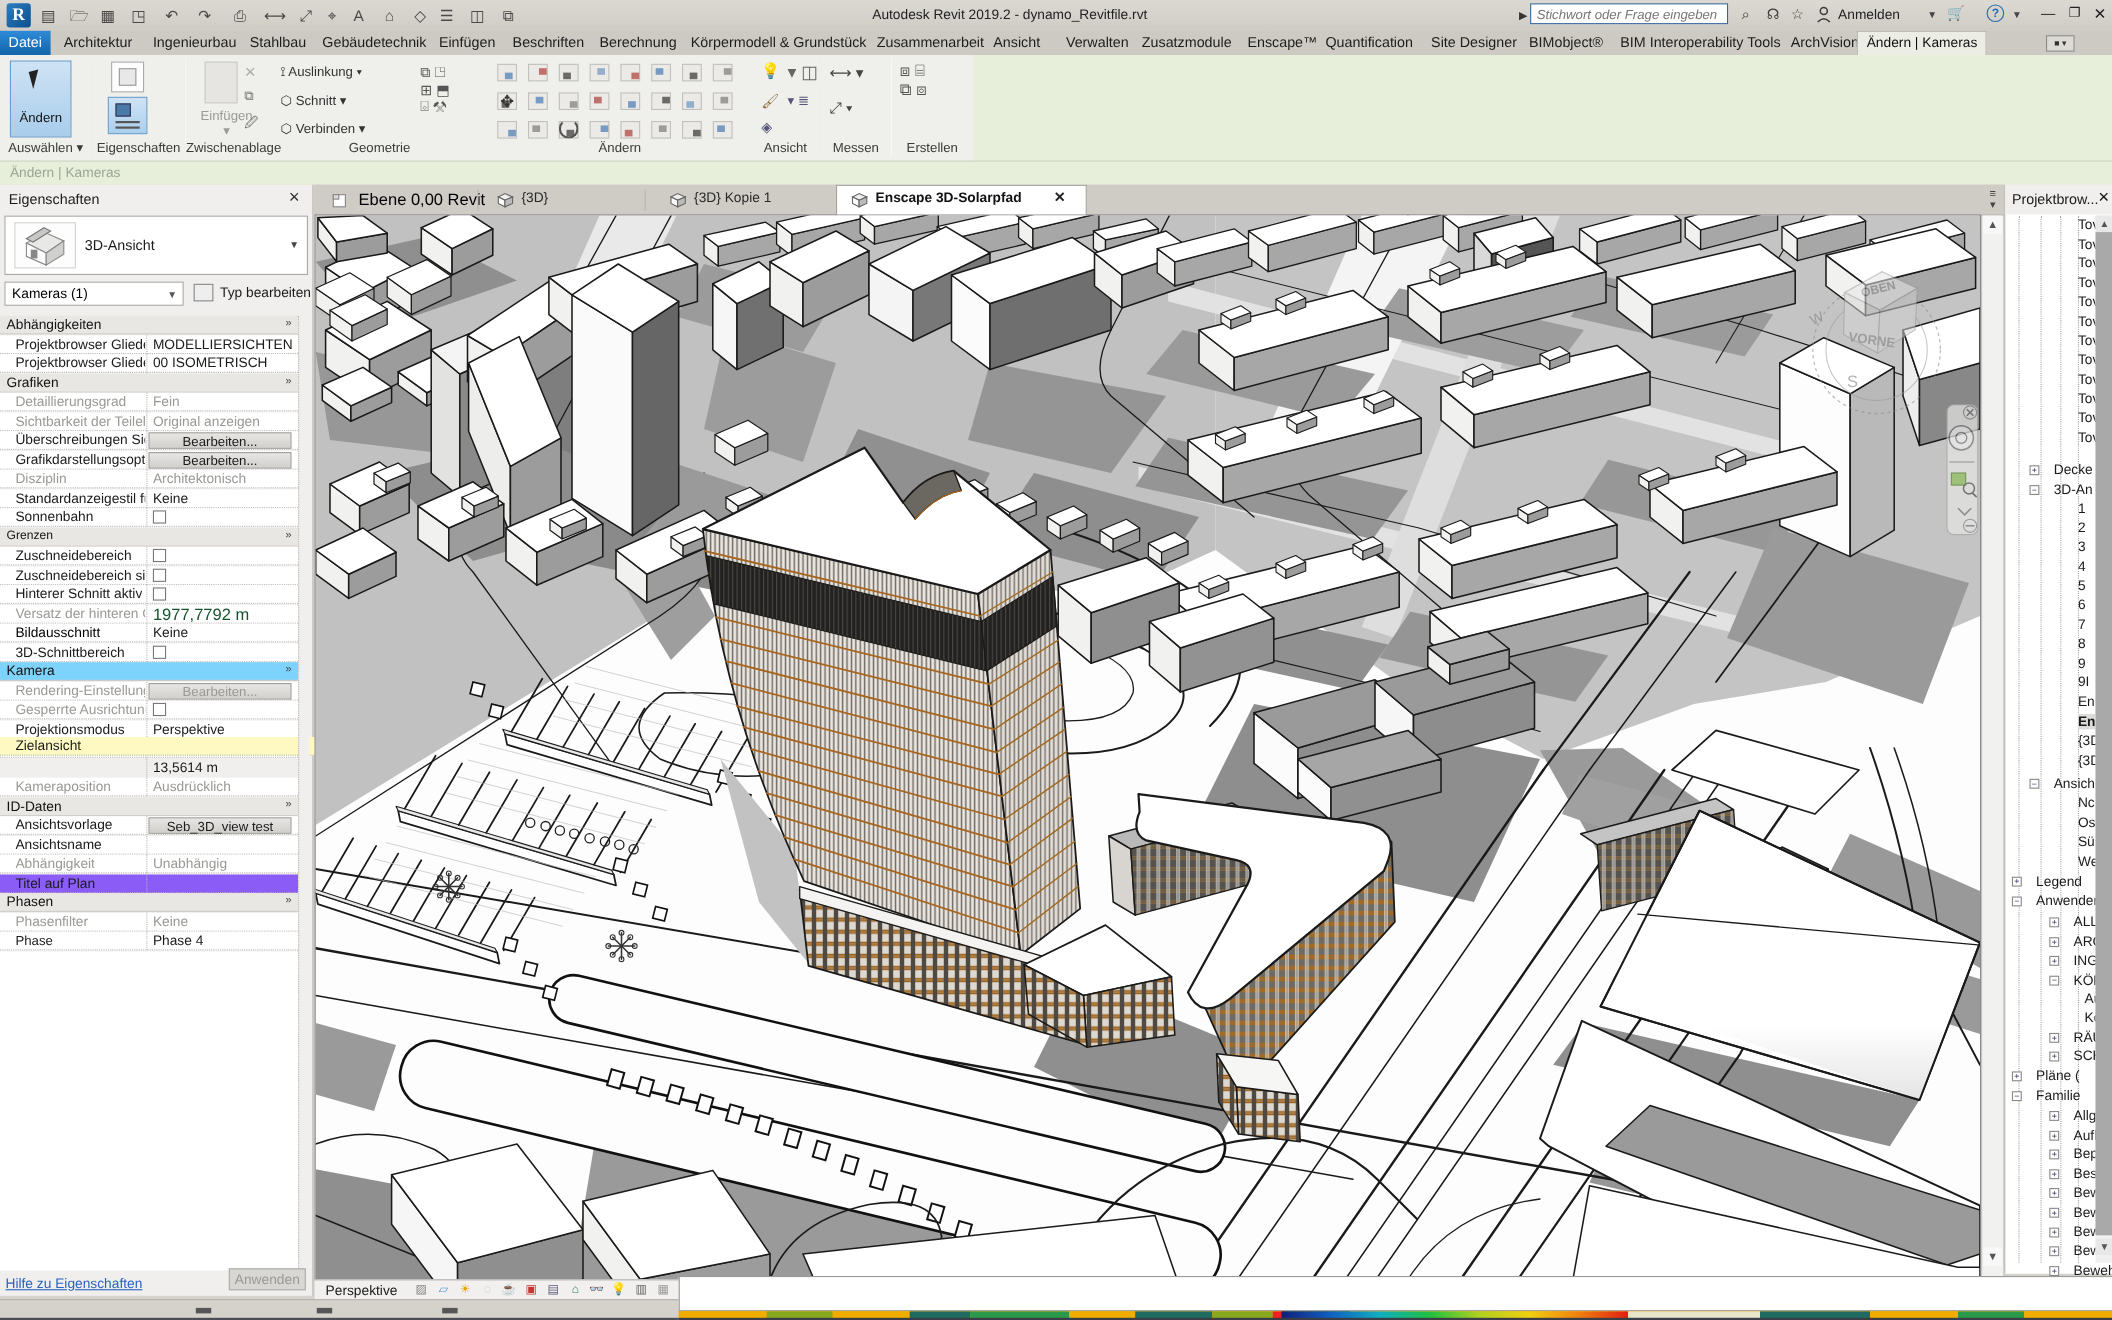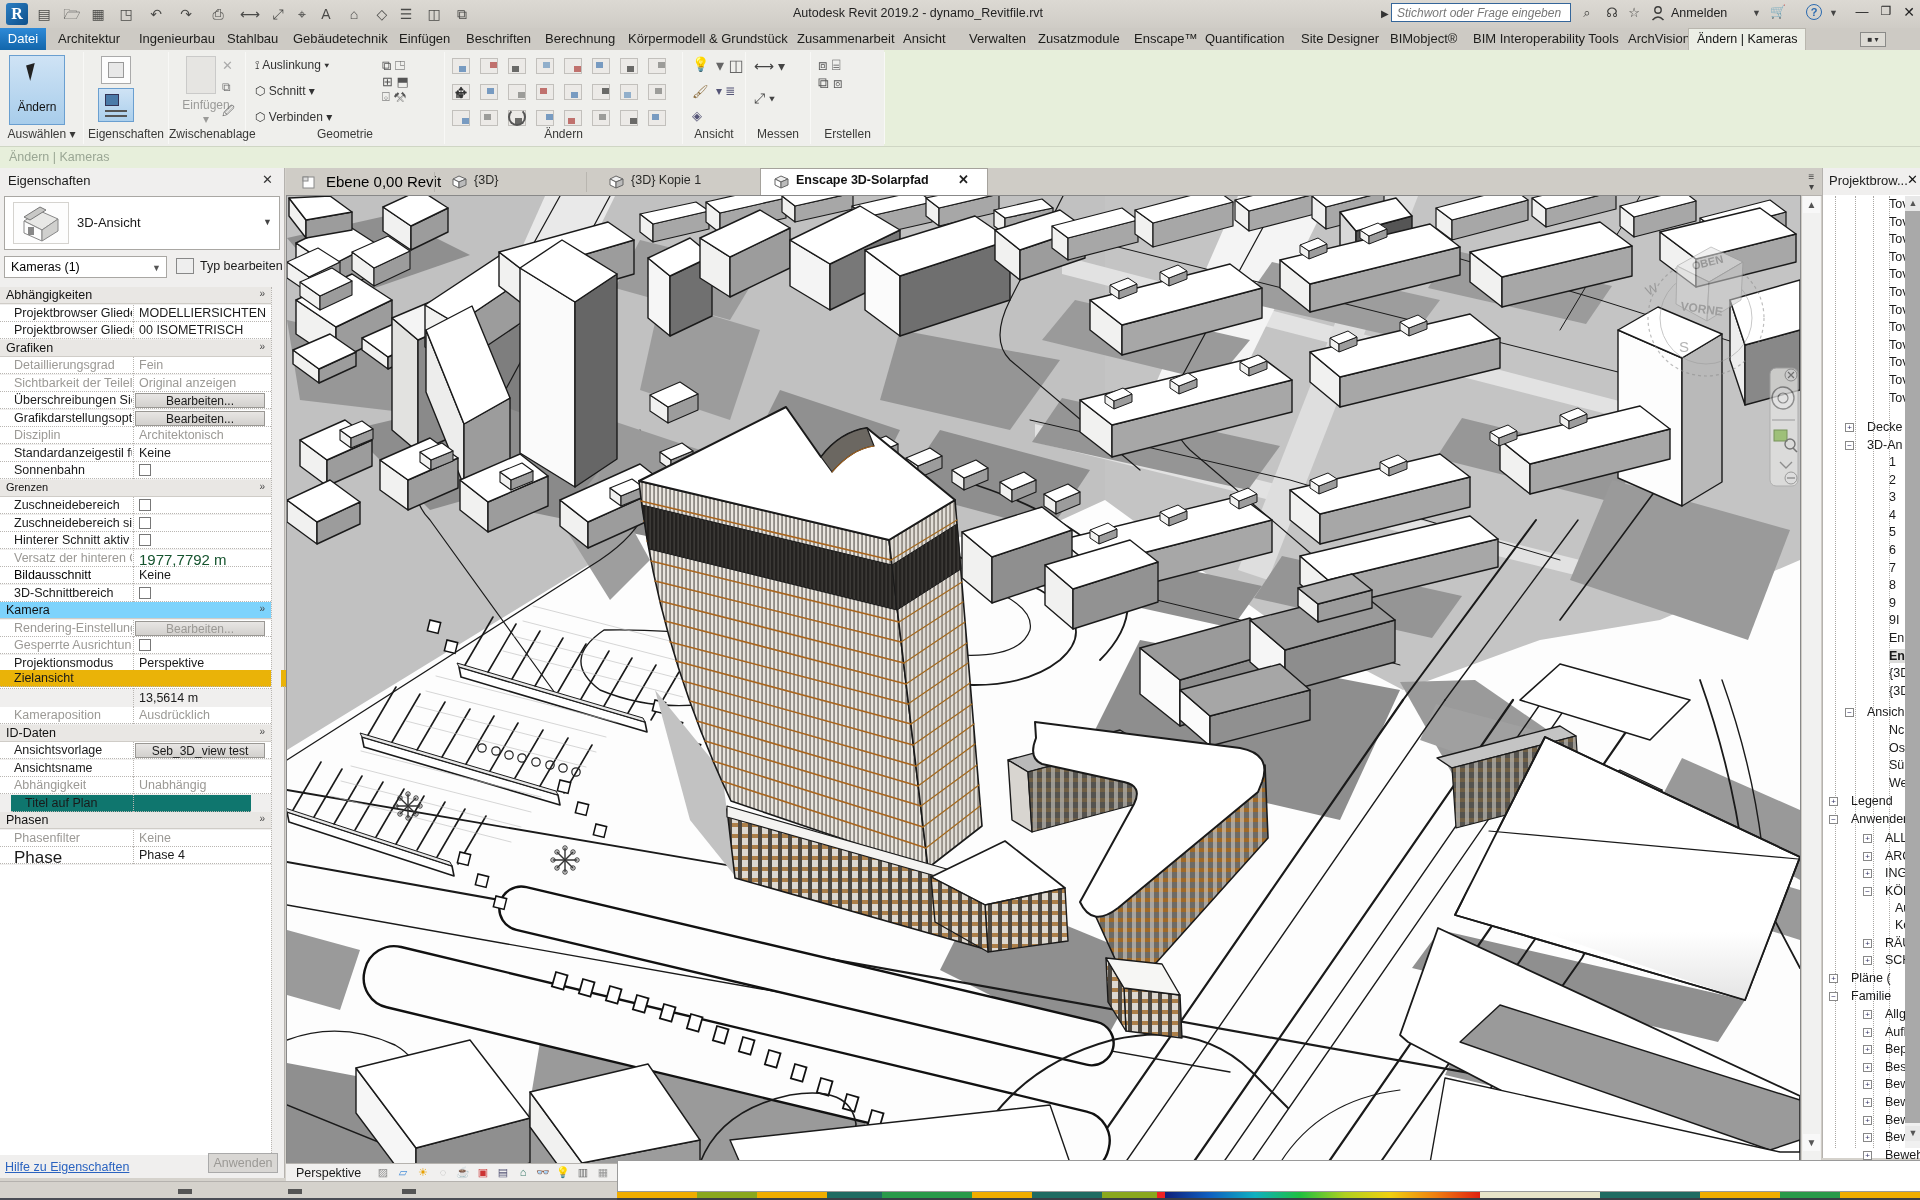--- a/index.html
+++ b/index.html
@@ -318,21 +318,21 @@
     <div class="abs" style="left:0px;top:486.5px;width:271px;height:17px;background:#fff;border-bottom:1px dotted #b9b6b2">
       <span style="position:absolute;left:14px;top:1px;font-size:12.5px;color:#1a1a1a;white-space:nowrap;max-width:118px;overflow:hidden;display:inline-block">Projektionsmodus</span>
     </div>
     <div class="abs" style="left:139px;top:487.5px;font-size:12.5px;color:#1a1a1a;white-space:nowrap">Perspektive</div>
     <div class="abs" style="left:133px;top:486.5px;width:1px;height:17px;border-left:1px dotted #b9b6b2"></div>
     <div class="abs" style="left:0px;top:504.0px;width:271px;height:17px;background:#fff;border-bottom:1px dotted #b9b6b2">
       <span style="position:absolute;left:14px;top:1px;font-size:12.5px;color:#1a1a1a;white-space:nowrap;max-width:118px;overflow:hidden;display:inline-block">Augenposition</span>
     </div>
     <div class="abs" style="left:139px;top:505.0px;font-size:12.5px;color:#1a1a1a;white-space:nowrap">183,6320 m</div>
     <div class="abs" style="left:133px;top:504.0px;width:1px;height:17px;border-left:1px dotted #b9b6b2"></div>
-    <div class="abs" style="left:0px;top:502px;width:313px;height:17px;background:#eab308;border-bottom:1px dotted #b9b6b2">
+    <div class="abs" style="left:0px;top:502px;width:313px;height:17px;background:#fef9c3;border-bottom:1px dotted #b9b6b2">
       <span style="position:absolute;left:14px;top:1px;font-size:12.5px;color:#1a1a1a;white-space:nowrap;max-width:118px;overflow:hidden;display:inline-block">Zielansicht</span>
     </div>
     <div class="abs" style="left:139px;top:522.5px;font-size:12.5px;color:#1a1a1a;white-space:nowrap">13,5614 m</div>
     <div class="abs" style="left:133px;top:521.5px;width:1px;height:17px;border-left:1px dotted #b9b6b2"></div>
     <div class="abs" style="left:0px;top:539.0px;width:271px;height:17px;background:#fff;border-bottom:1px dotted #b9b6b2">
       <span style="position:absolute;left:14px;top:1px;font-size:12.5px;color:#9b9995;white-space:nowrap;max-width:118px;overflow:hidden;display:inline-block">Kameraposition</span>
     </div>
     <div class="abs" style="left:139px;top:540.0px;font-size:12.5px;color:#9b9995;white-space:nowrap">Ausdrücklich</div>
     <div class="abs" style="left:133px;top:539.0px;width:1px;height:17px;border-left:1px dotted #b9b6b2"></div>
     <div class="abs" style="left:0px;top:556.5px;width:271px;height:17px;background:#e9e7e4;border-bottom:1px solid #cfccc7">
@@ -346,35 +346,35 @@
     <div class="abs" style="left:133px;top:574.0px;width:1px;height:17px;border-left:1px dotted #b9b6b2"></div>
     <div class="abs" style="left:0px;top:591.5px;width:271px;height:17px;background:#fff;border-bottom:1px dotted #b9b6b2">
       <span style="position:absolute;left:14px;top:1px;font-size:12.5px;color:#1a1a1a;white-space:nowrap;max-width:118px;overflow:hidden;display:inline-block">Ansichtsname</span>
     </div>
     <div class="abs" style="left:133px;top:591.5px;width:1px;height:17px;border-left:1px dotted #b9b6b2"></div>
     <div class="abs" style="left:0px;top:609.0px;width:271px;height:17px;background:#fff;border-bottom:1px dotted #b9b6b2">
       <span style="position:absolute;left:14px;top:1px;font-size:12.5px;color:#9b9995;white-space:nowrap;max-width:118px;overflow:hidden;display:inline-block">Abhängigkeit</span>
     </div>
     <div class="abs" style="left:139px;top:610.0px;font-size:12.5px;color:#9b9995;white-space:nowrap">Unabhängig</div>
     <div class="abs" style="left:133px;top:609.0px;width:1px;height:17px;border-left:1px dotted #b9b6b2"></div>
-    <div class="abs" style="left:11px;top:626.5px;width:240px;height:17px;background:#0f766e;border-bottom:1px dotted #b9b6b2">
+    <div class="abs" style="left:0px;top:626.5px;width:271px;height:17px;background:#8b5cf6;border-bottom:1px dotted #b9b6b2">
       <span style="position:absolute;left:14px;top:1px;font-size:12.5px;color:#1a1a1a;white-space:nowrap;max-width:118px;overflow:hidden;display:inline-block">Titel auf Plan</span>
     </div>
     <div class="abs" style="left:133px;top:626.5px;width:1px;height:17px;border-left:1px dotted #b9b6b2"></div>
     <div class="abs" style="left:0px;top:644.0px;width:271px;height:17px;background:#e9e7e4;border-bottom:1px solid #cfccc7">
       <span style="position:absolute;left:6px;top:1px;font-size:12.5px;color:#111">Phasen</span>
       <span style="position:absolute;right:6px;top:1px;font-size:10px;color:#444">»</span>
     </div>
     <div class="abs" style="left:0px;top:661.5px;width:271px;height:17px;background:#fff;border-bottom:1px dotted #b9b6b2">
       <span style="position:absolute;left:14px;top:1px;font-size:12.5px;color:#9b9995;white-space:nowrap;max-width:118px;overflow:hidden;display:inline-block">Phasenfilter</span>
     </div>
     <div class="abs" style="left:139px;top:662.5px;font-size:12.5px;color:#9b9995;white-space:nowrap">Keine</div>
     <div class="abs" style="left:133px;top:661.5px;width:1px;height:17px;border-left:1px dotted #b9b6b2"></div>
     <div class="abs" style="left:0px;top:679.0px;width:271px;height:17px;background:#fff;border-bottom:1px dotted #b9b6b2">
-      <span style="position:absolute;left:14px;top:1px;font-size:17px;color:#1a1a1a;white-space:nowrap;max-width:118px;overflow:hidden;display:inline-block">Phase</span>
+      <span style="position:absolute;left:14px;top:1px;font-size:12px;color:#1a1a1a;white-space:nowrap;max-width:118px;overflow:hidden;display:inline-block">Phase</span>
     </div>
     <div class="abs" style="left:139px;top:680.0px;font-size:12.5px;color:#1a1a1a;white-space:nowrap">Phase 4</div>
     <div class="abs" style="left:133px;top:679.0px;width:1px;height:17px;border-left:1px dotted #b9b6b2"></div>
     <div class="abs" style="left:0px;top:696.5px;width:271px;height:290.5px;background:#fff"></div>
     <div class="abs" style="left:271px;top:119px;width:10px;height:868px;background:#f0efee;border-left:1px dotted #b9b6b2"></div>
     <div class="abs" style="left:5px;top:992px;font-size:12.5px;color:#2a63c0;text-decoration:underline">Hilfe zu Eigenschaften</div>
     <div class="abs" style="left:208px;top:985px;width:70px;height:20px;background:#d9d7d4;border:1px solid #aaa;text-align:center;line-height:19px;font-size:12.5px;color:#9b9995">Anwenden</div>
   </div>
 <div class="abs" style="left:286px;top:168px;width:1536px;height:995px;background:#cfccc6">
     <div class="abs" style="left:0;top:0;width:1536px;height:28px;background:#cfccc6;border-bottom:1px solid #b5b2ae">

